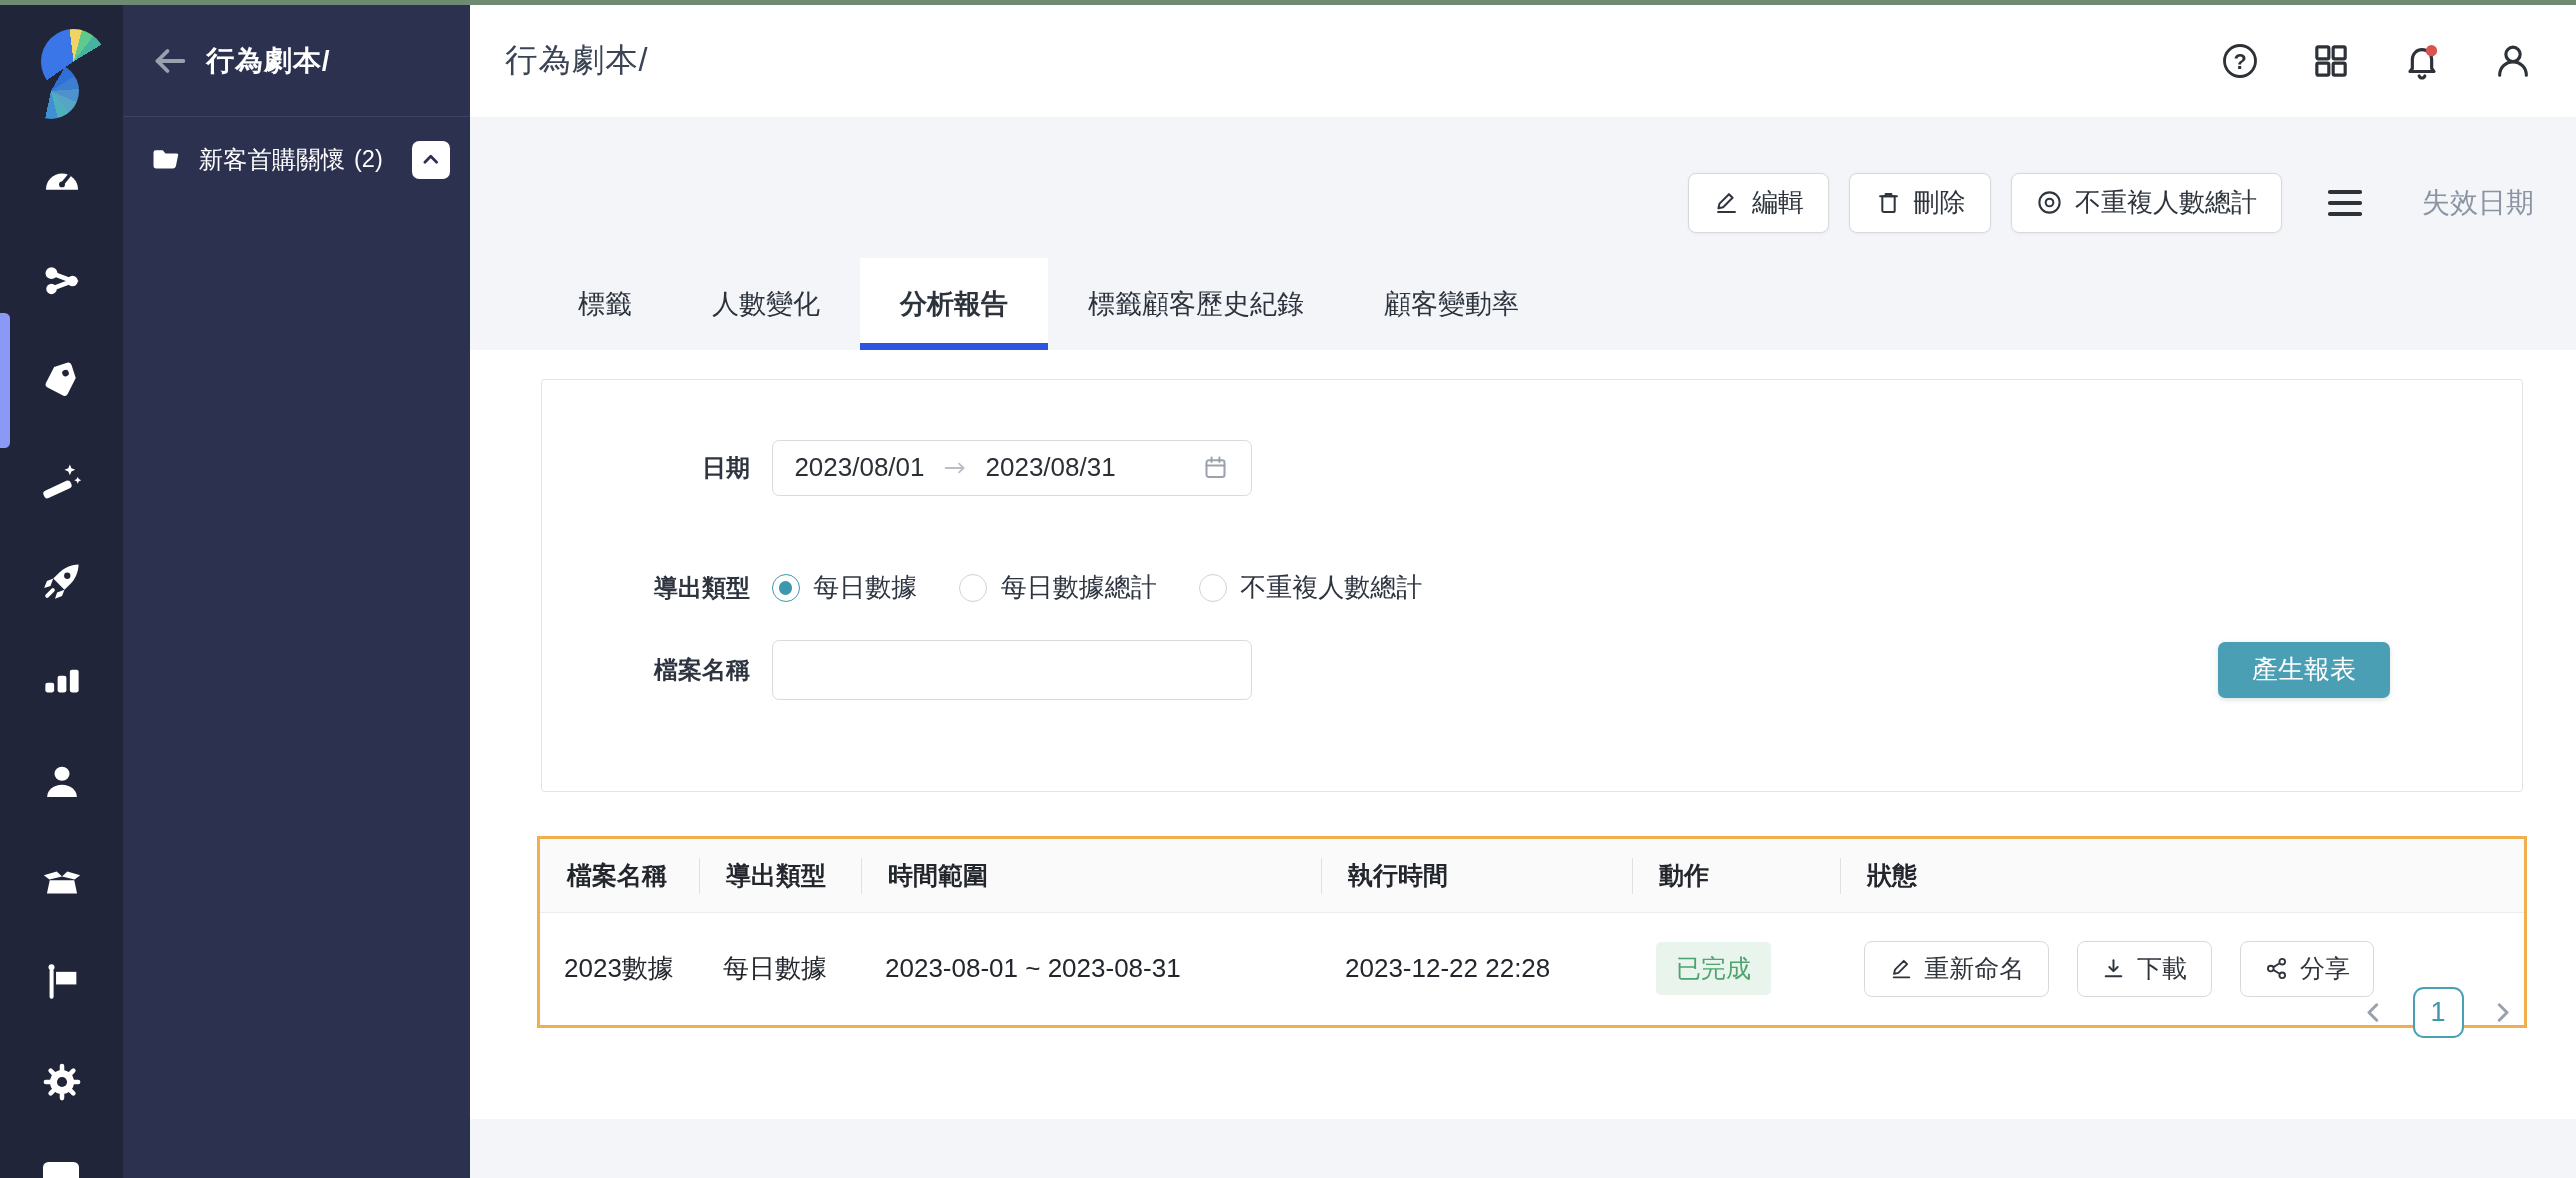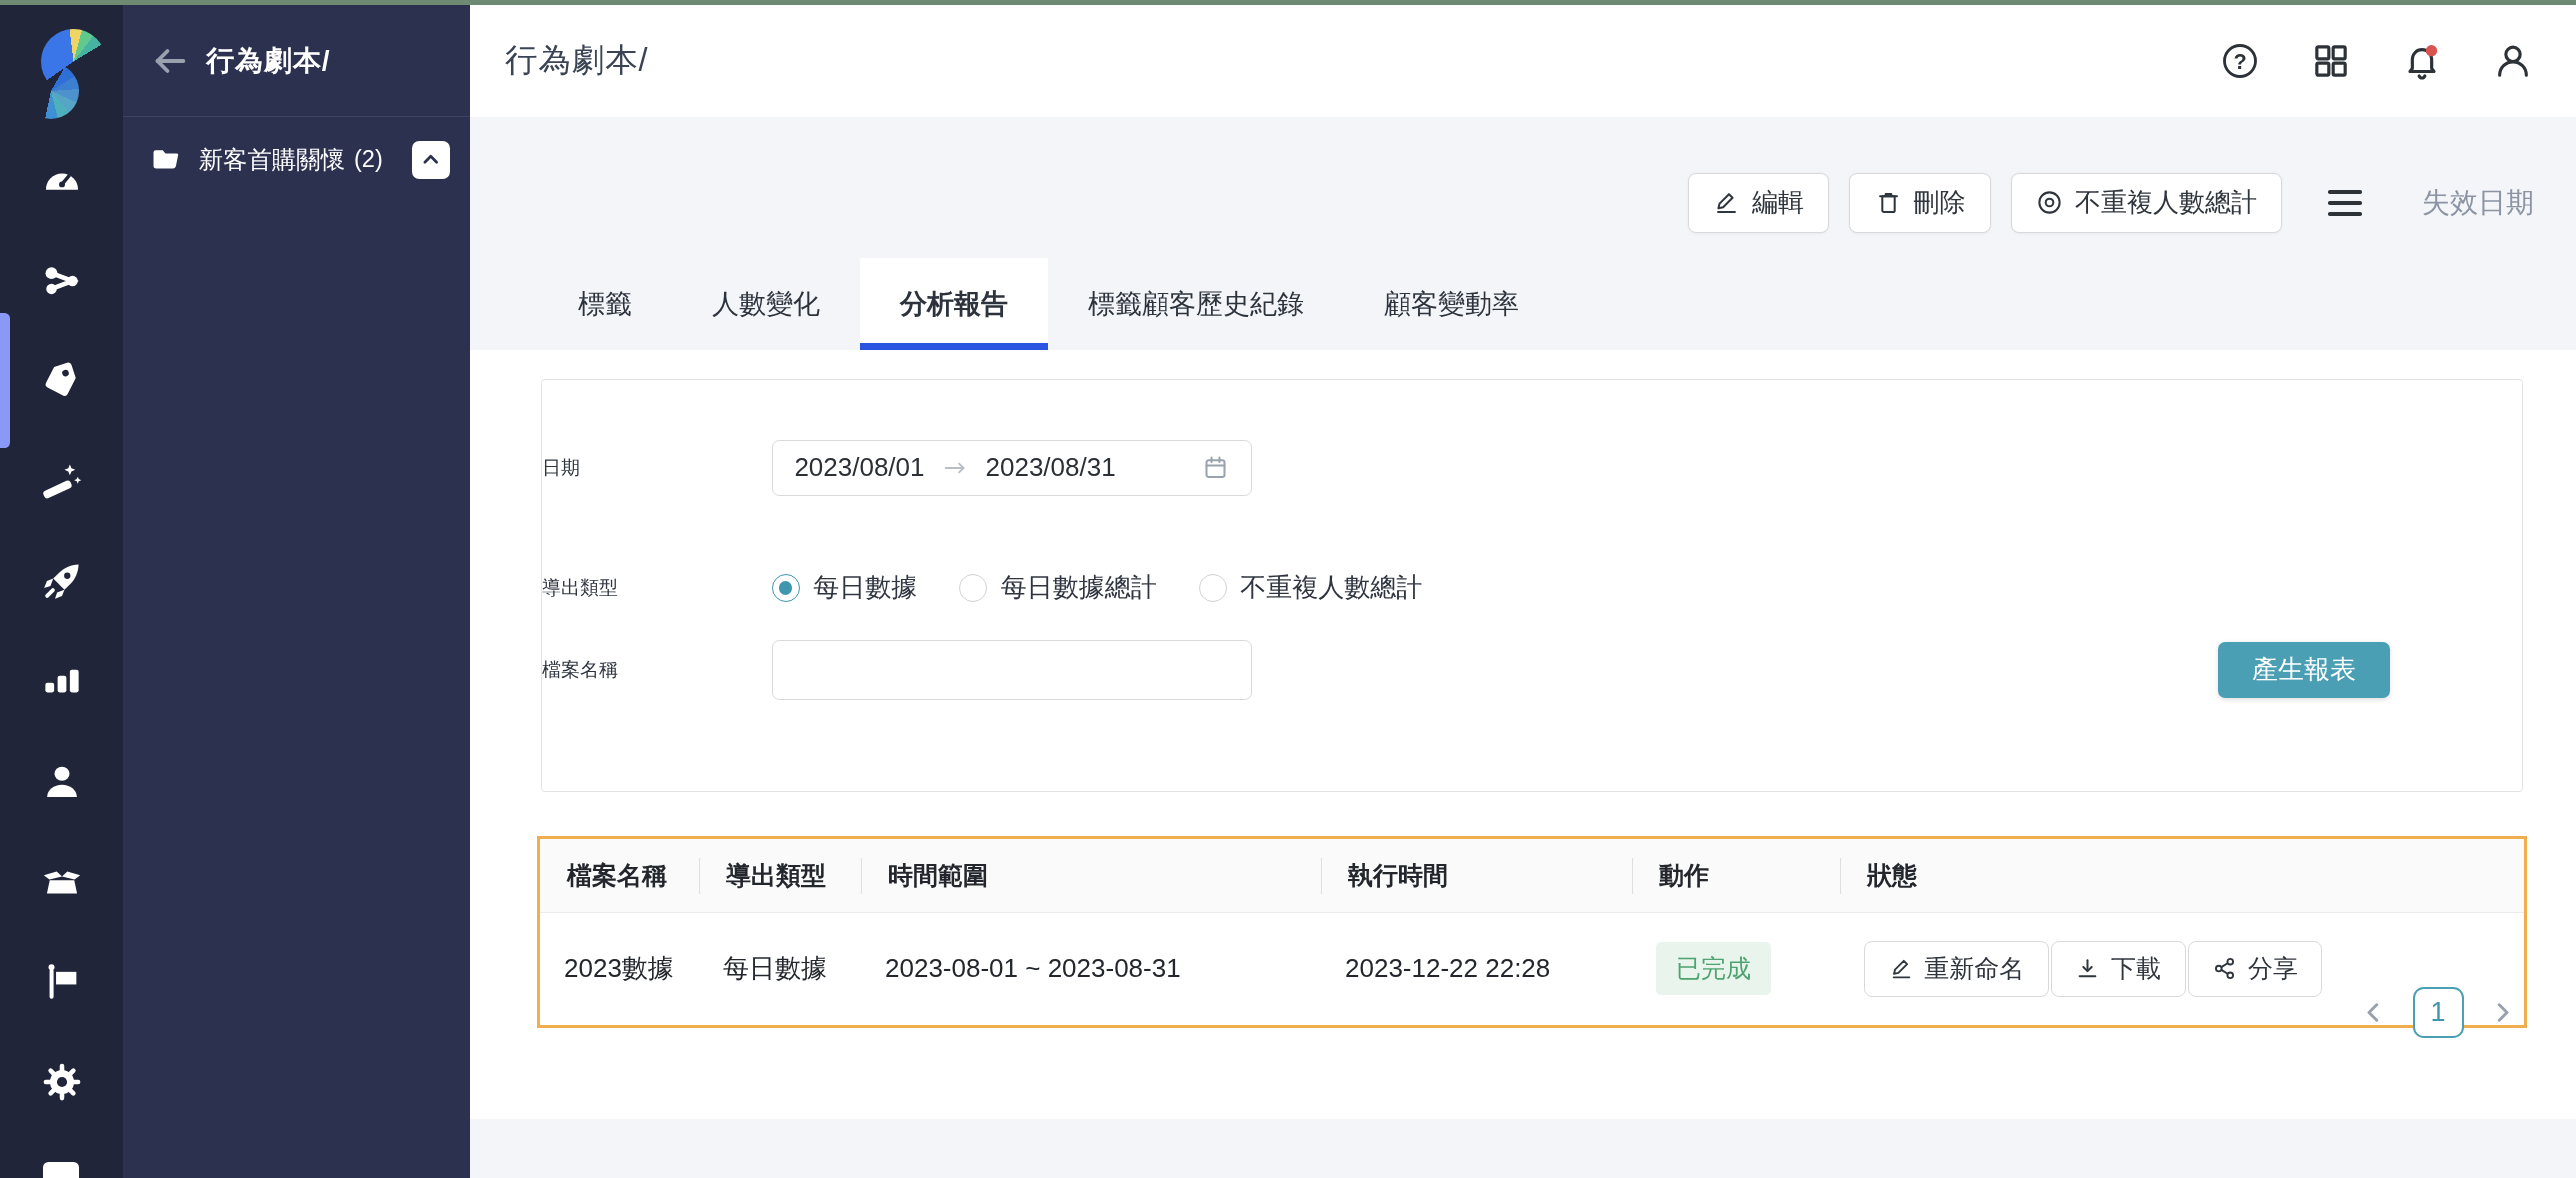--- a/index.html
+++ b/index.html
@@ -58,21 +58,21 @@
   .burger i:nth-child(1){width:34px;} .burger i:nth-child(2){width:34px;} .burger i:nth-child(3){width:34px;}
   .expiry-label{font-size:28px;color:#8b94a3;margin-left:12.6px;cursor:pointer;}
 
   .tabs{margin-top:23.5px;display:flex;align-items:stretch;height:92px;padding-left:69px;}
   .tab{font-size:27px;color:#2c333d;display:flex;align-items:center;padding:0 40px;cursor:pointer;position:relative;}
   .tab.active{background:#fff;font-weight:bold;}
   .tab.active::after{content:"";position:absolute;left:0;right:0;bottom:0;height:7.2px;background:var(--blue);}
 
   .card{background:#fff;height:769px;position:relative;}
   .filter-panel{position:absolute;left:72px;top:29px;width:1982px;height:413px;border:0.9px solid #e3e3e3;border-radius:3.6px;background:#fff;}
-  .f-label{width:208px;font-size:19px;color:#2f3540;flex:none;}
+  .f-label{width:208px;text-align:right;font-size:24px;color:#2f3540;flex:none;font-weight:bold;}
   .f-row{position:absolute;left:0;display:flex;align-items:center;}
   .row-date{top:60px;height:56px;}
   .row-type{top:188px;height:40px;}
   .row-name{top:260px;height:60px;}
   .date-box{margin-left:21.7px;width:480px;height:56px;border:0.9px solid #d9d9d9;border-radius:7.2px;display:flex;align-items:center;padding:0 21.7px;font-size:26px;color:#2b3036;background:#fff;cursor:pointer;}
   .date-box .sep-arrow{margin:0 18px;width:25px;height:18px;flex:none;}
   .date-box .cal{margin-left:auto;width:27px;height:27px;flex:none;}
   .radios{margin-left:21.7px;display:flex;align-items:center;gap:42px;}
   .radio-opt{display:flex;align-items:center;gap:13.5px;cursor:pointer;}
   .radio-circle{width:28px;height:28px;border-radius:50%;border:1.8px solid #cfd3d8;background:#fff;position:relative;flex:none;}
@@ -83,21 +83,21 @@
   .btn-generate{position:absolute;right:132px;top:262px;height:56px;background:var(--teal);color:#fff;border:none;border-radius:7.2px;font-size:26px;padding:0 34px;cursor:pointer;box-shadow:0 1.8px 5.4px rgba(0,0,0,.12);font-family:inherit;}
 
   .report-table{position:absolute;left:68px;top:486px;width:1990px;border:3.6px solid var(--orange);background:#fff;}
   .t-head,.t-row{display:grid;grid-template-columns:159px 162px 460px 311px 208px 1fr;align-items:center;}
   .t-head{height:74px;background:#fafafa;border-bottom:0.9px solid #ececec;}
   .th{font-size:25px;font-weight:bold;color:#23272d;padding-left:27px;position:relative;height:74px;display:flex;align-items:center;}
   .th+.th::before{content:"";position:absolute;left:0;top:19px;bottom:19px;width:0.9px;background:#e0e0e0;}
   .t-row{height:112px;}
   .td{font-size:26px;color:#23272d;padding-left:24px;display:flex;align-items:center;}
   .status-badge{background:var(--badge-bg);color:var(--badge-text);font-size:25px;padding:10px 20px;border-radius:5.4px;}
-  .actions{display:flex;gap:2px;}
+  .actions{display:flex;gap:28px;}
   .btn-action{height:56px;background:#fff;border:0.9px solid #d9d9d9;border-radius:8.1px;font-size:25px;color:#2f353c;display:flex;align-items:center;gap:10.8px;padding:0 23.5px;cursor:pointer;font-family:inherit;}
   .btn-action svg{width:25px;height:25px;}
 
   .pagination{position:absolute;right:58px;top:637px;display:flex;align-items:center;gap:23.5px;}
   .page-chev{width:31px;height:31px;cursor:pointer;}
   .page-num{width:51px;height:51px;border:2.3px solid var(--teal);border-radius:10.8px;color:#3e97ad;font-size:27px;display:flex;align-items:center;justify-content:center;cursor:pointer;background:#fff;}
 </style>
 </head>
 <body>
 

